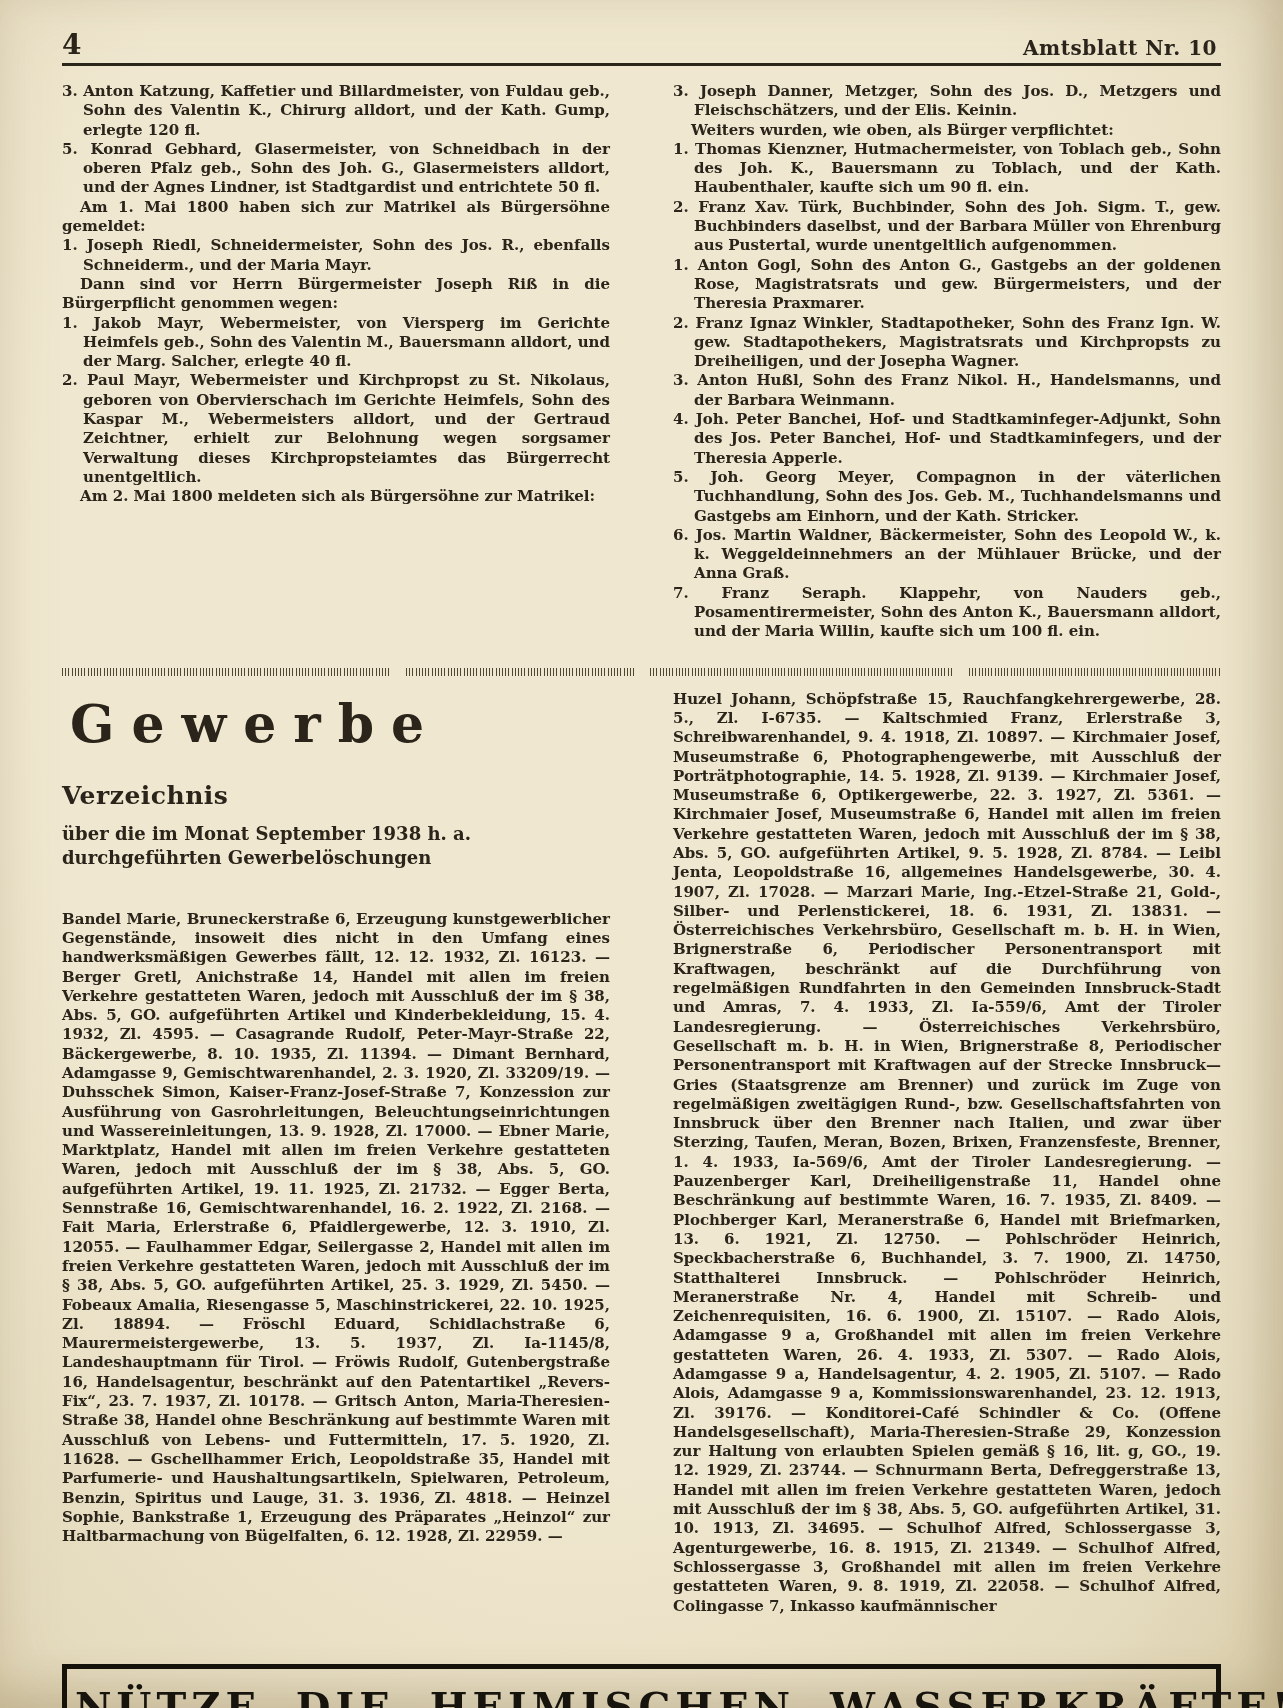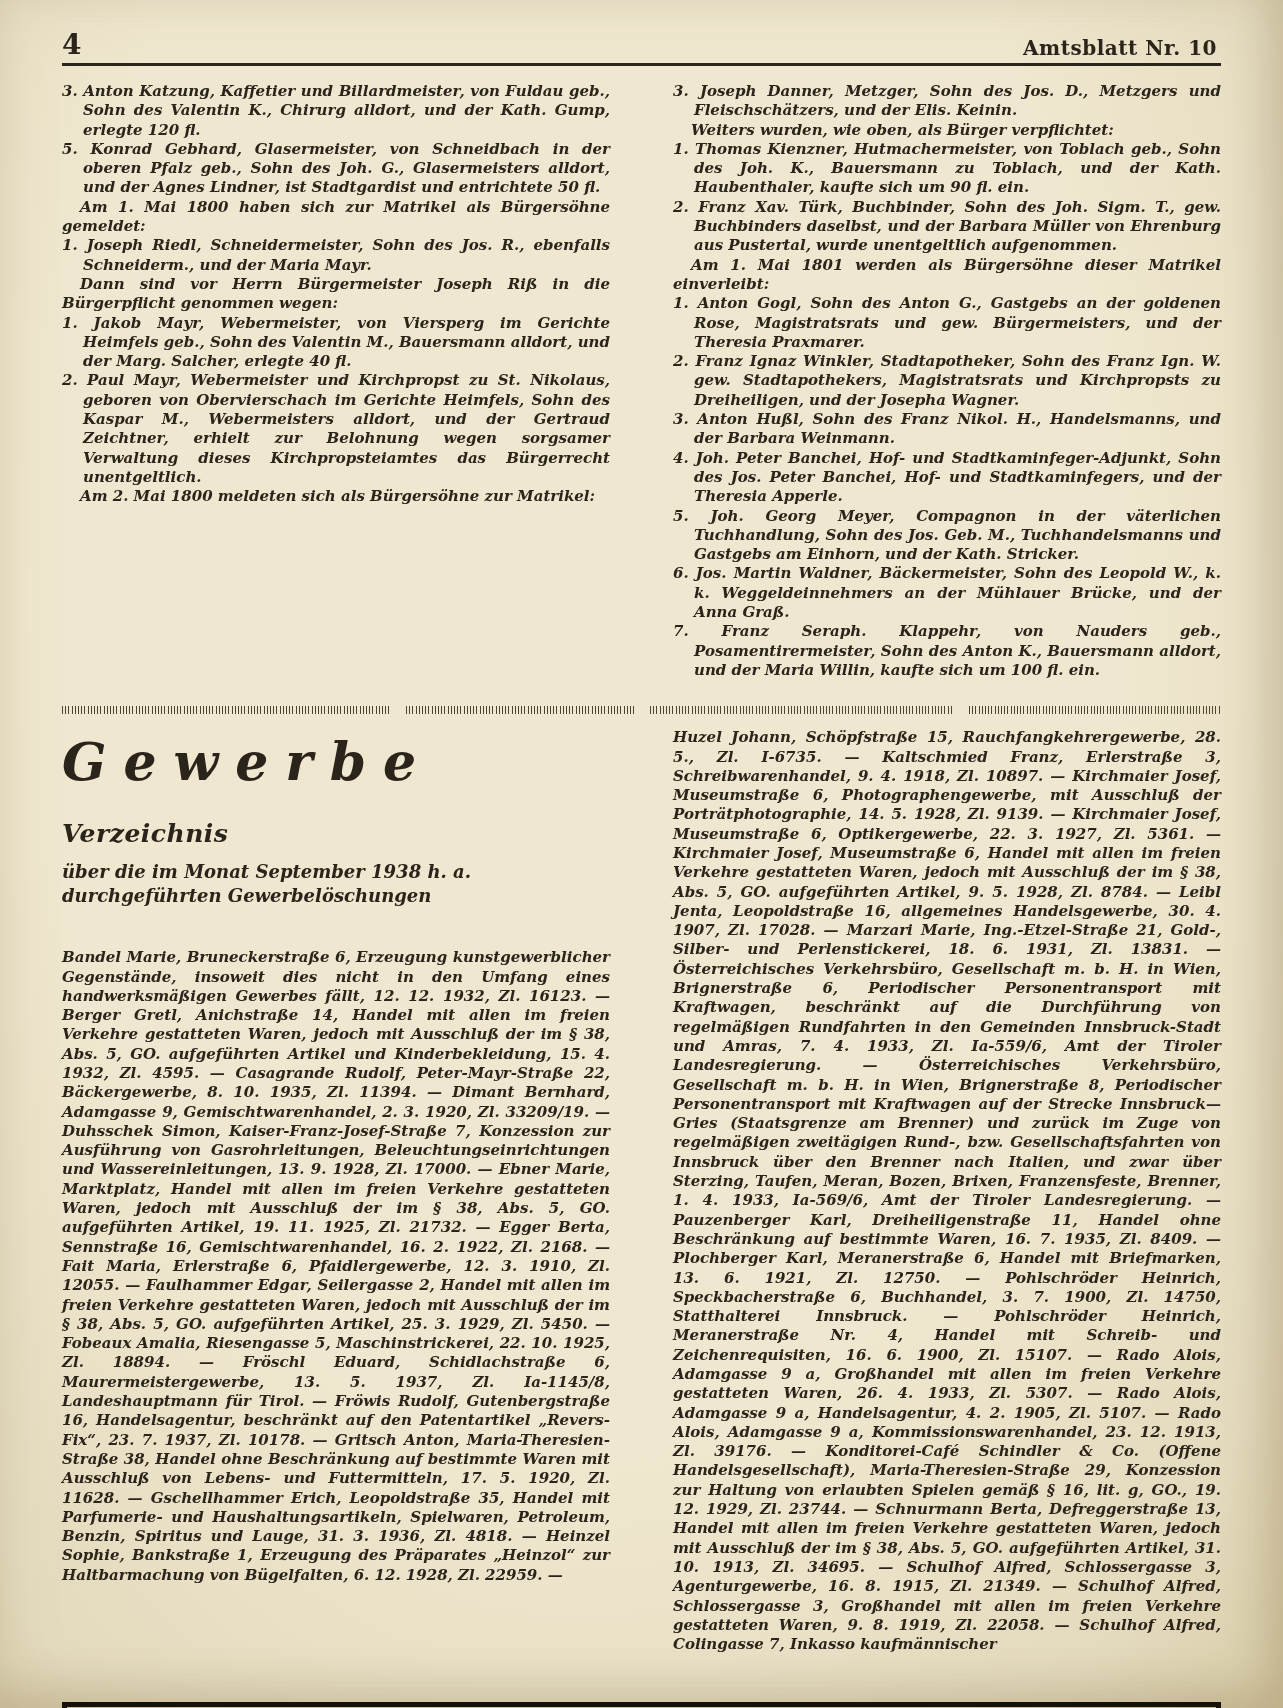--- a/index.html
+++ b/index.html
@@ -25,21 +25,20 @@
     padding-bottom: 3px;
   }
   .page-number { font-size: 28px; line-height: 30px; }
   .masthead { font-size: 20px; letter-spacing: 0.5px; padding-right: 4px; }
 
   .cols {
     display: grid;
     grid-template-columns: 1fr 1fr;
     column-gap: 63px;
     margin-top: 16px;
-    font-style: italic;
   }
   p { margin: 0; font-size: 15px; line-height: 19.3px; text-align: justify; }
   p.item { padding-left: 21px; text-indent: -21px; }
   p.para { text-indent: 18px; }
 
   .tick-divider {
     margin-top: 26px;
     display: flex;
     gap: 16px;
     height: 8px;
@@ -47,21 +46,21 @@
   .tick-divider span {
     background: repeating-linear-gradient(90deg, #4d4633 0px, #4d4633 1px, transparent 1px, transparent 3.2px);
   }
   .tick-divider span:nth-child(1) { flex: 2.6; }
   .tick-divider span:nth-child(2) { flex: 1.8; }
   .tick-divider span:nth-child(3) { flex: 2.4; }
   .tick-divider span:nth-child(4) { flex: 2.0; }
 
   .gewerbe { margin-top: 14px; }
   .gewerbe-heading {
-    margin: 6px 0 30px 0;
+    margin: 6px 0 30px 8px;
     font-size: 52px;
     line-height: 56px;
     letter-spacing: 17px;
     font-weight: bold;
   }
   .verzeichnis-heading {
     margin: 12px 0 12px 0;
     font-size: 25px;
     line-height: 28px;
     letter-spacing: 0.5px;
@@ -107,21 +106,20 @@
       <p class="para">Dann sind vor Herrn Bürgermeister Joseph Riß in die Bürgerpflicht genommen wegen:</p>
       <p class="item">1. Jakob Mayr, Webermeister, von Viersperg im Gerichte Heimfels geb., Sohn des Valentin M., Bauersmann alldort, und der Marg. Salcher, erlegte 40 fl.</p>
       <p class="item">2. Paul Mayr, Webermeister und Kirchpropst zu St. Nikolaus, geboren von Obervierschach im Gerichte Heimfels, Sohn des Kaspar M., Webermeisters alldort, und der Gertraud Zeichtner, erhielt zur Belohnung wegen sorgsamer Verwaltung dieses Kirchpropsteiamtes das Bürgerrecht unentgeltlich.</p>
       <p class="para">Am 2. Mai 1800 meldeten sich als Bürgersöhne zur Matrikel:</p>
     </div>
     <div class="col">
       <p class="item">3. Joseph Danner, Metzger, Sohn des Jos. D., Metzgers und Fleischschätzers, und der Elis. Keinin.</p>
       <p class="para">Weiters wurden, wie oben, als Bürger verpflichtet:</p>
       <p class="item">1. Thomas Kienzner, Hutmachermeister, von Toblach geb., Sohn des Joh. K., Bauersmann zu Toblach, und der Kath. Haubenthaler, kaufte sich um 90 fl. ein.</p>
       <p class="item">2. Franz Xav. Türk, Buchbinder, Sohn des Joh. Sigm. T., gew. Buchbinders daselbst, und der Barbara Müller von Ehrenburg aus Pustertal, wurde unentgeltlich aufgenommen.</p>
-      <p class="para">Am 1. Mai 1801 werden als Bürgersöhne dieser Matrikel einverleibt:</p>
       <p class="item">1. Anton Gogl, Sohn des Anton G., Gastgebs an der goldenen Rose, Magistratsrats und gew. Bürgermeisters, und der Theresia Praxmarer.</p>
       <p class="item">2. Franz Ignaz Winkler, Stadtapotheker, Sohn des Franz Ign. W. gew. Stadtapothekers, Magistratsrats und Kirchpropsts zu Dreiheiligen, und der Josepha Wagner.</p>
       <p class="item">3. Anton Hußl, Sohn des Franz Nikol. H., Handelsmanns, und der Barbara Weinmann.</p>
       <p class="item">4. Joh. Peter Banchei, Hof- und Stadtkaminfeger-Adjunkt, Sohn des Jos. Peter Banchei, Hof- und Stadtkaminfegers, und der Theresia Apperle.</p>
       <p class="item">5. Joh. Georg Meyer, Compagnon in der väterlichen Tuchhandlung, Sohn des Jos. Geb. M., Tuchhandelsmanns und Gastgebs am Einhorn, und der Kath. Stricker.</p>
       <p class="item">6. Jos. Martin Waldner, Bäckermeister, Sohn des Leopold W., k. k. Weggeldeinnehmers an der Mühlauer Brücke, und der Anna Graß.</p>
       <p class="item">7. Franz Seraph. Klappehr, von Nauders geb., Posamentirermeister, Sohn des Anton K., Bauersmann alldort, und der Maria Willin, kaufte sich um 100 fl. ein.</p>
     </div>
   </section>
 

